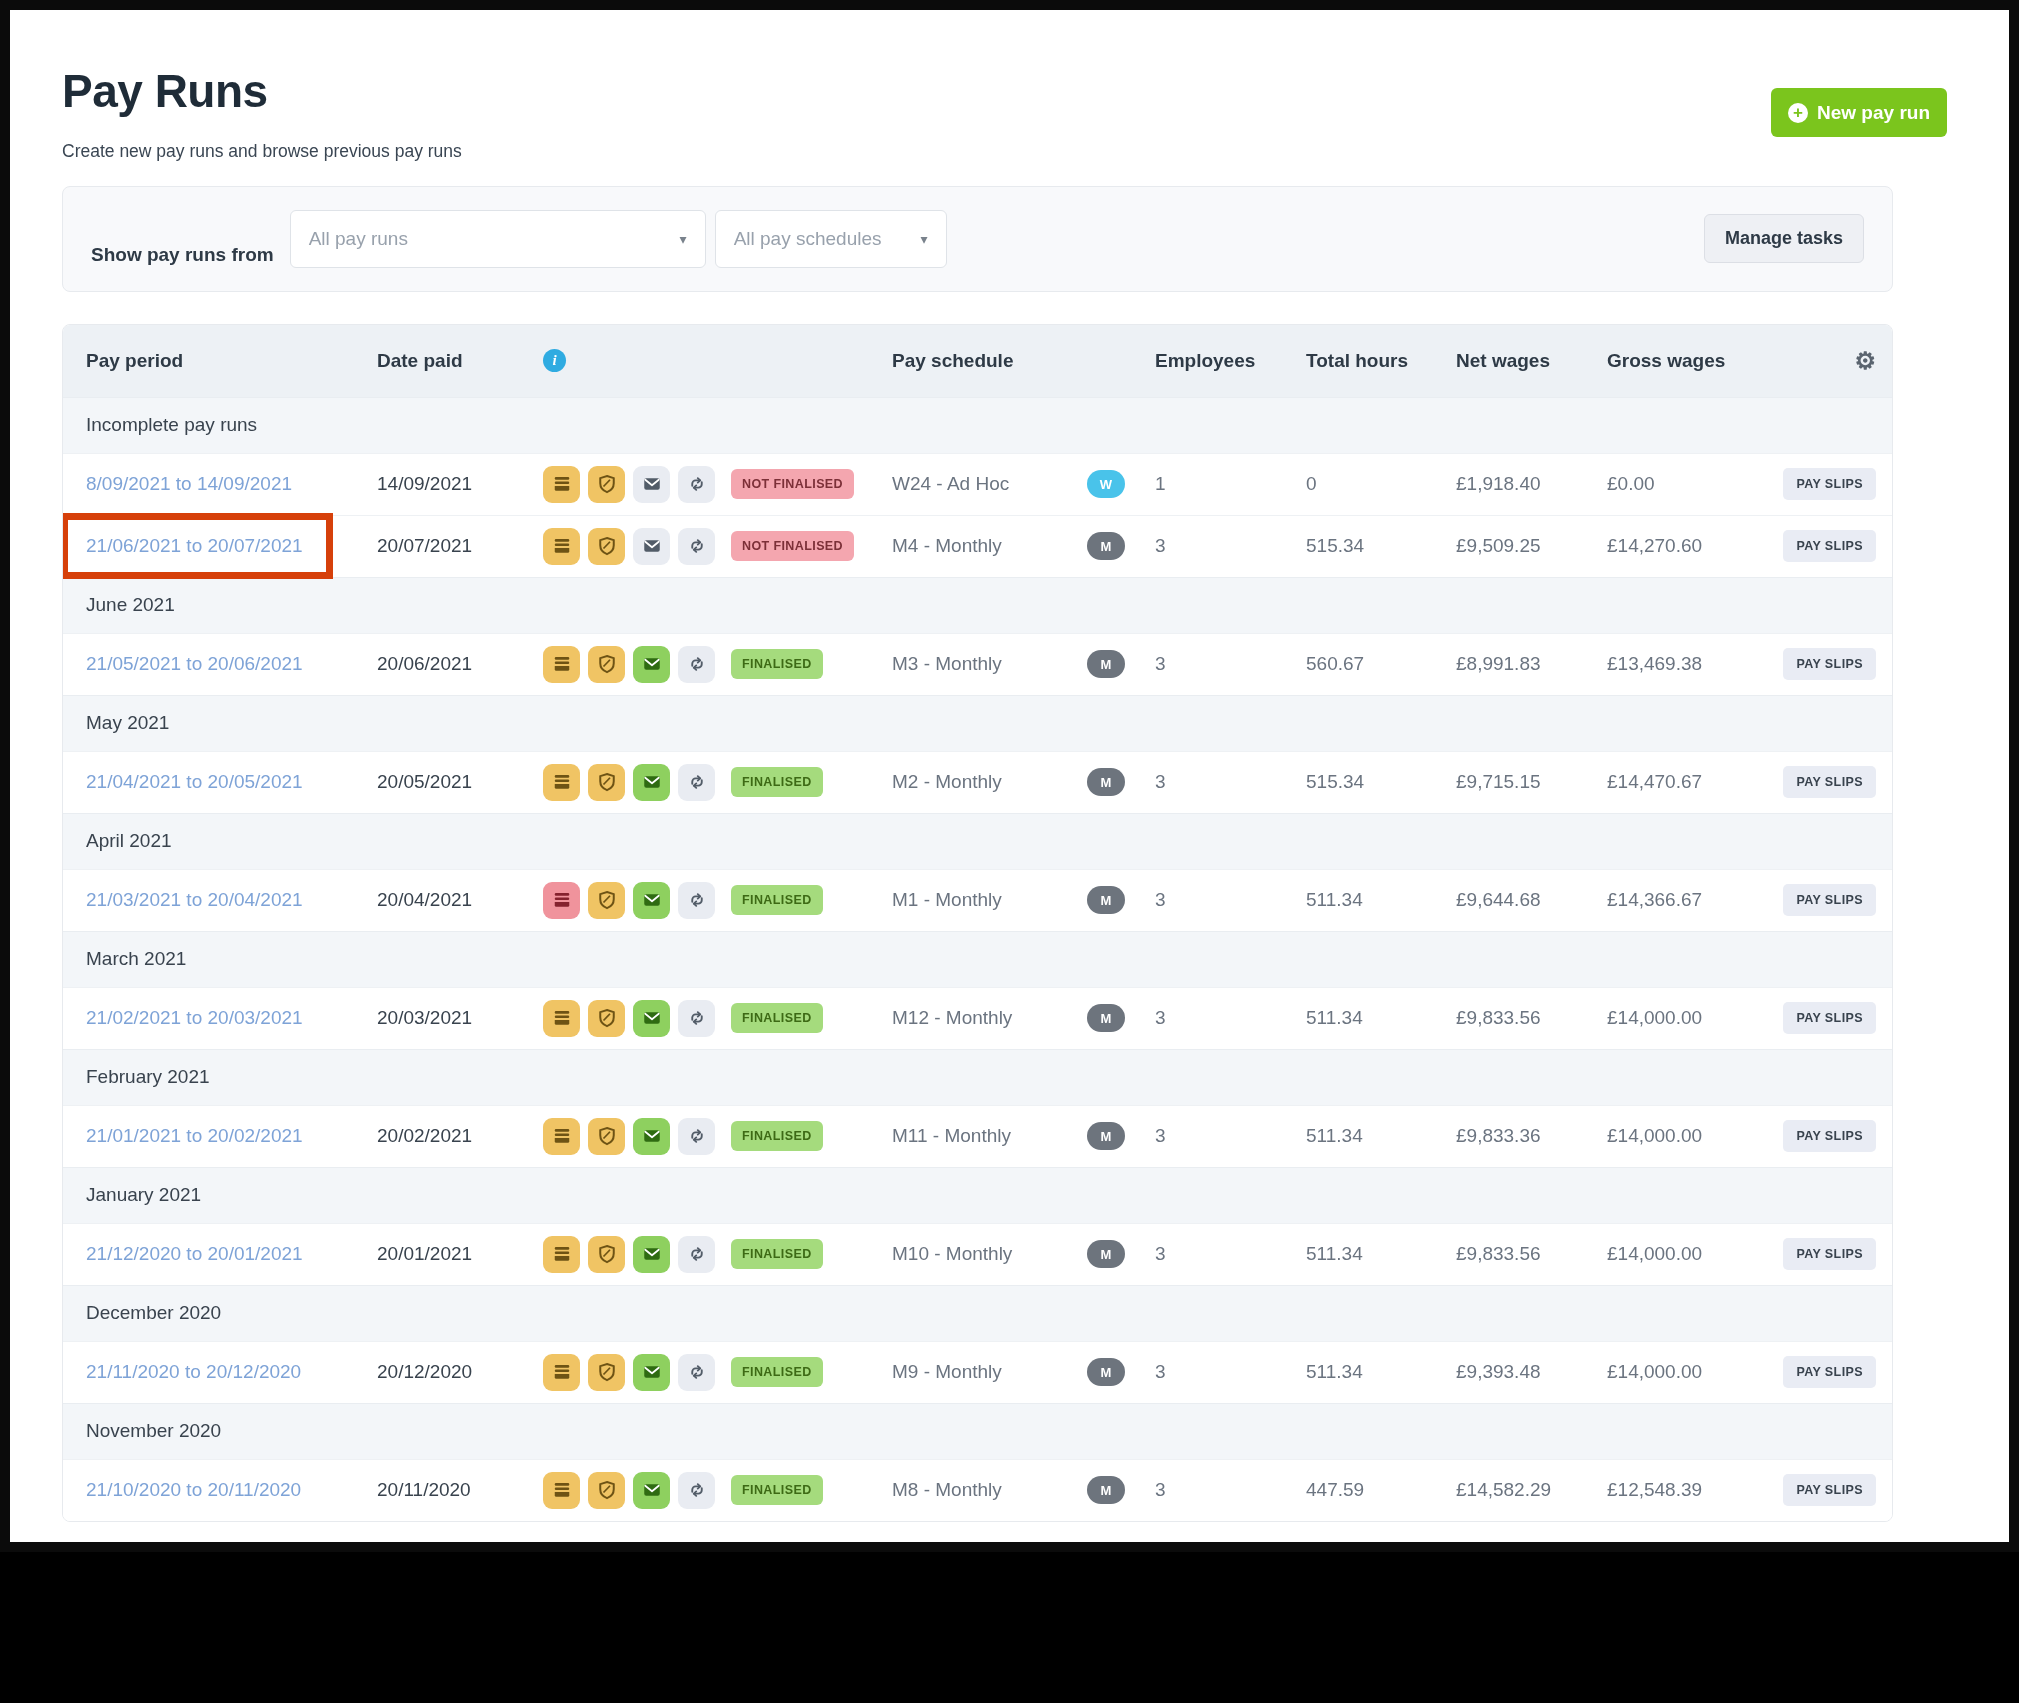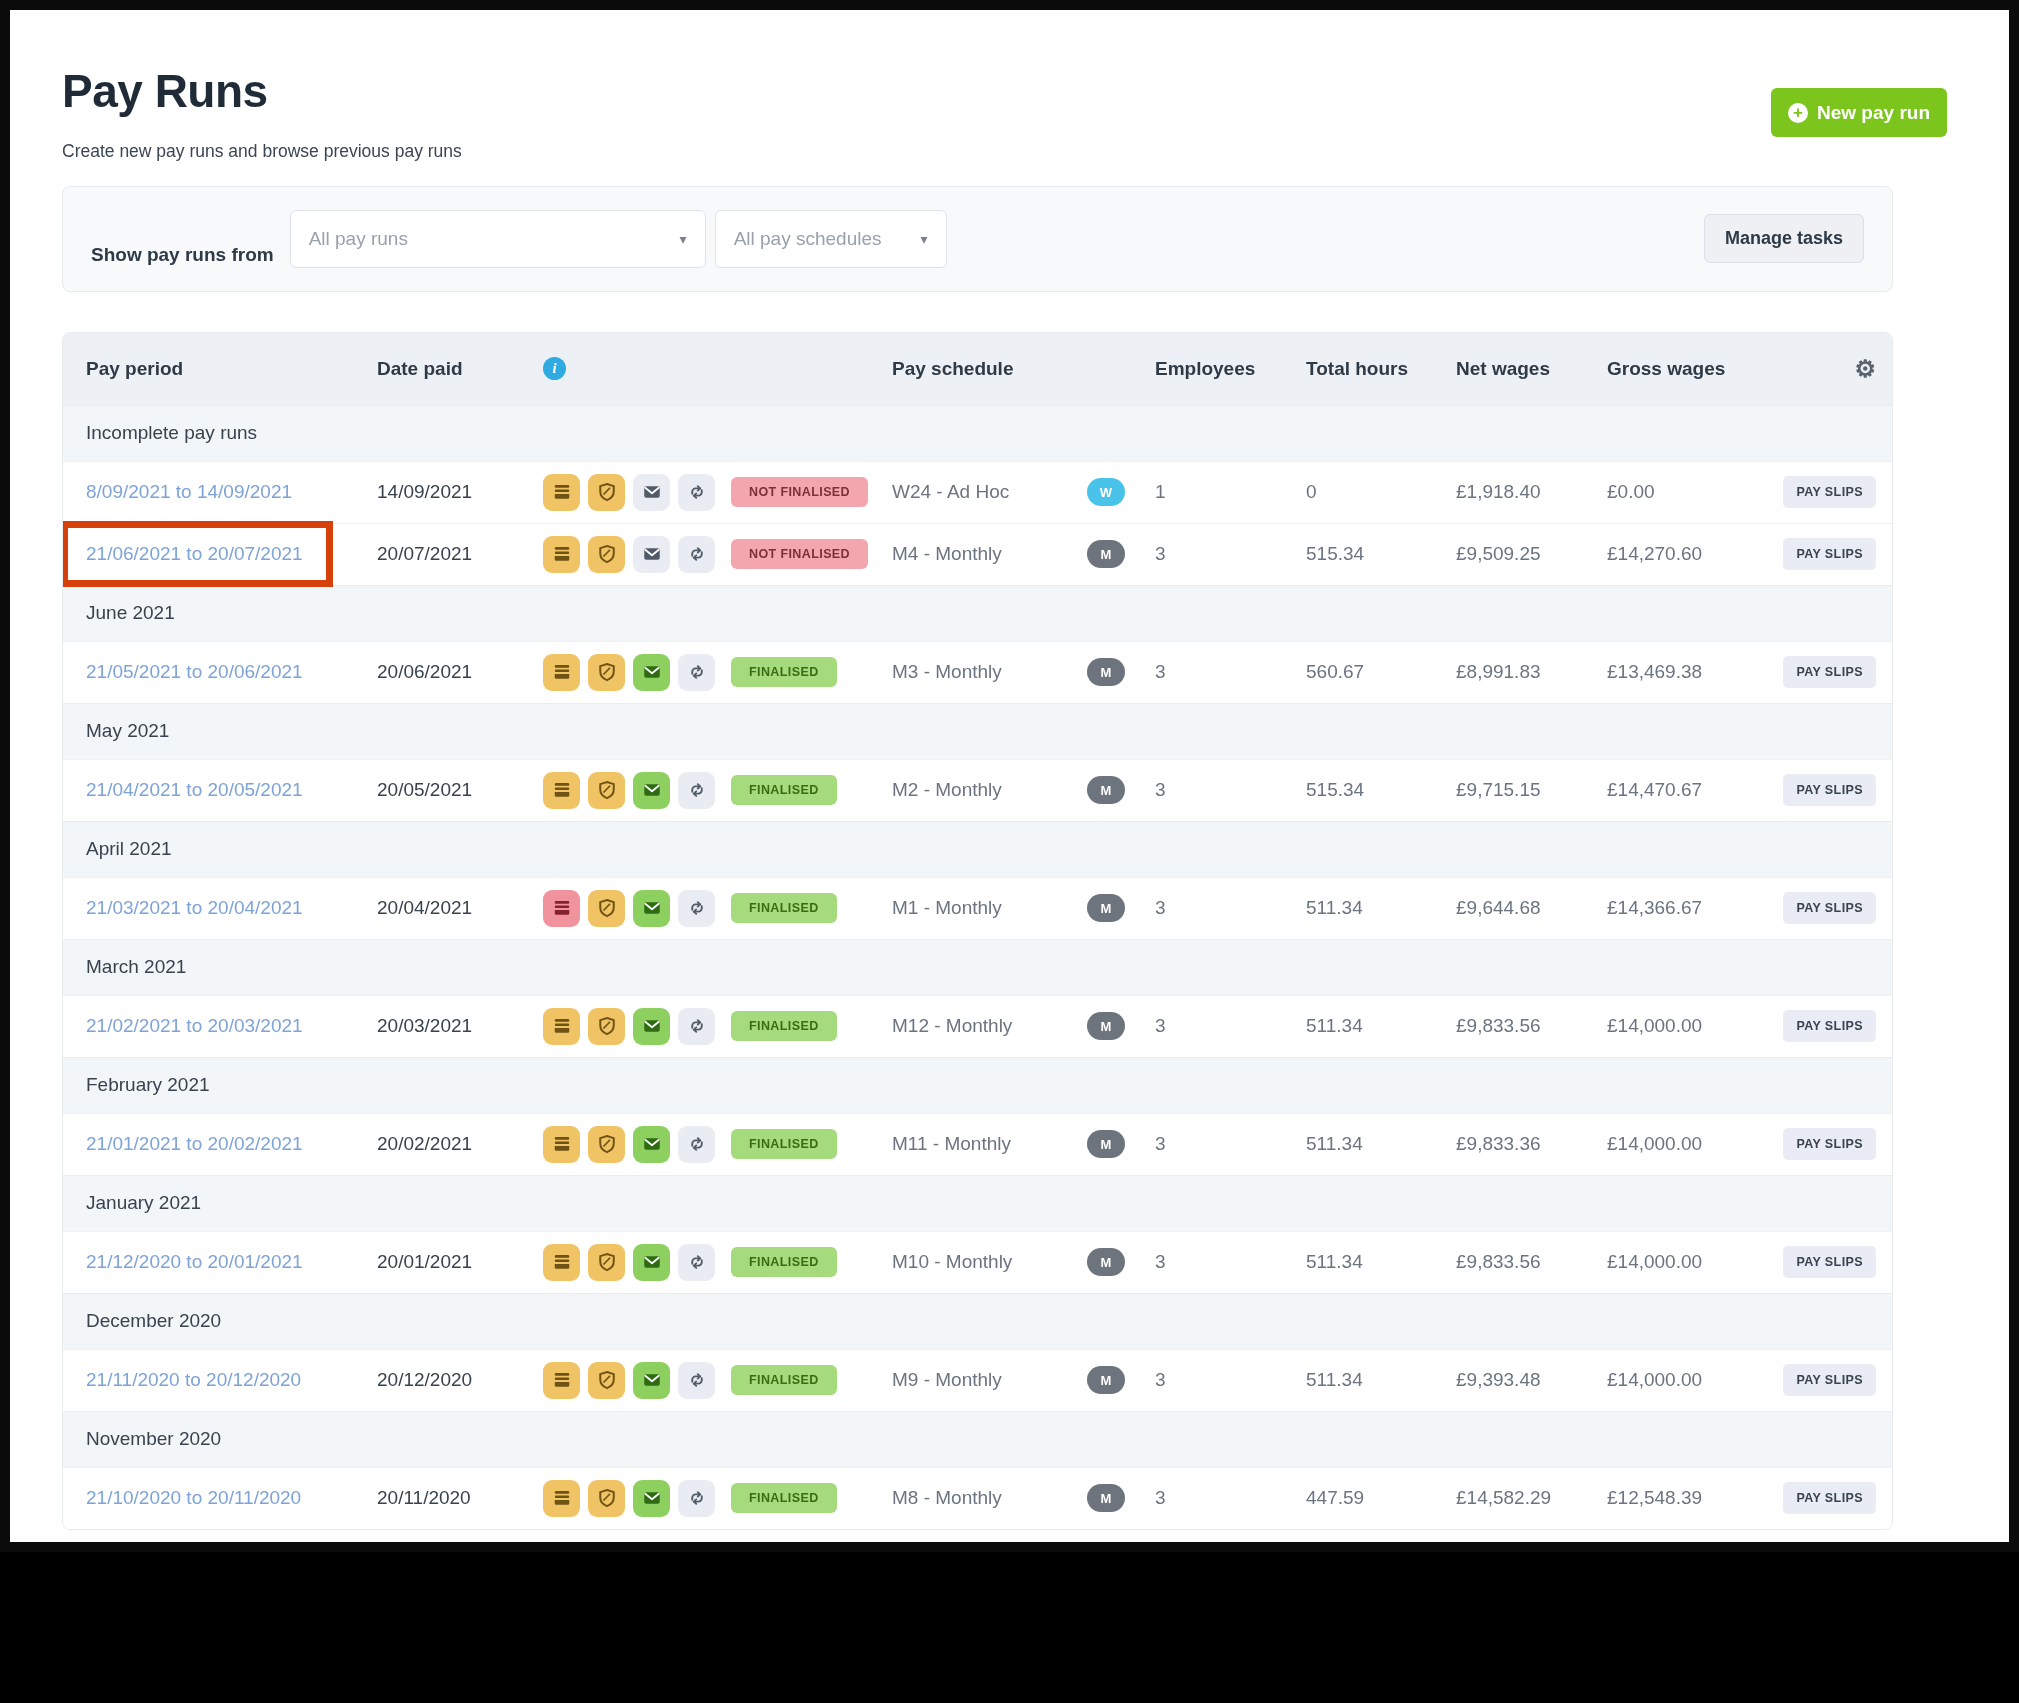--- a/index.html
+++ b/index.html
@@ -43,21 +43,21 @@
   .caret { color:#79828c; font-size:14px; margin-left:14px; }
   .manage-tasks {
     position:absolute; right:28px; height:49px;
     background:#eef0f4; border:1px solid #dcdfe5; border-radius:6px;
     font-family:inherit; font-size:18px; font-weight:700; color:#2e3a46;
     padding:0 20px; display:flex; align-items:center; cursor:pointer;
   }
 
   
   .payruns-table {
-    margin-top:40px; width:1831px; background:#fff;
+    margin-top:32px; width:1831px; background:#fff;
     border:1px solid #e7eaee; border-radius:8px; overflow:hidden;
   }
   .trow {
     display:grid;
     grid-template-columns:291px 166px 188px 161px 195px 68px 151px 150px 151px 166px 1fr;
     align-items:center; padding:0 16px 0 23px;
   }
   .thead { height:72px; background:#edf1f5; font-size:19px; font-weight:600; color:#2e3a46; }
   .tsection {
     height:56px; background:#f3f6f9; border-top:1px solid #e9edf1;
@@ -73,21 +73,21 @@
   .tile { width:37px; height:37px; border-radius:9px; display:flex; align-items:center; justify-content:center; }
   .tile svg { width:20px; height:20px; display:block; }
   .tile-amber { background:#f0c464; color:#6e5314; }
   .tile-red   { background:#f0939c; color:#85222e; }
   .tile-gray  { background:#e9ecf2; color:#525c68; }
   .tile-green { background:#8ed05f; color:#2f6b12; }
 
   .status-badge {
     display:inline-block; justify-self:start;
     font-size:12.5px; font-weight:700; letter-spacing:0.4px;
-    padding:8px 18px; border-radius:6px; white-space:nowrap;
+    padding:8px 11px; border-radius:6px; white-space:nowrap;
   }
   .st-notfinal { background:#f4a6af; color:#7c3038; }
   .st-final    { background:#a5db7d; color:#3d6a15; }
 
   .sched-badge {
     width:38px; height:28px; border-radius:14px; color:#fff;
     font-size:13px; font-weight:700; display:flex; align-items:center; justify-content:center;
   }
   .bdg-w { background:#49c3ea; }
   .bdg-m { background:#6d747d; }

